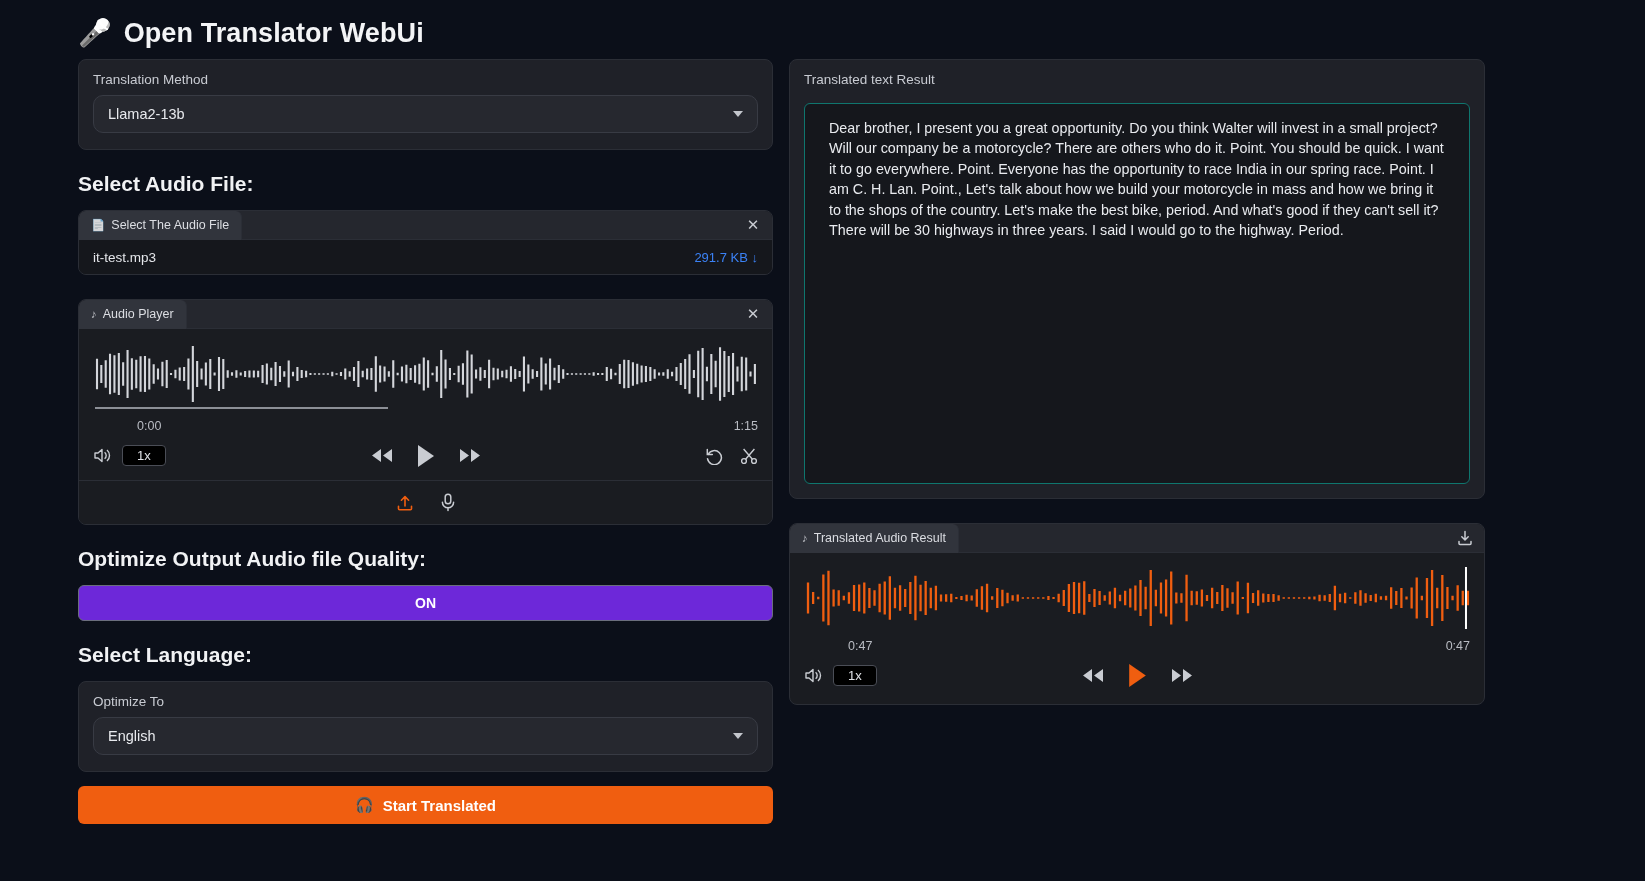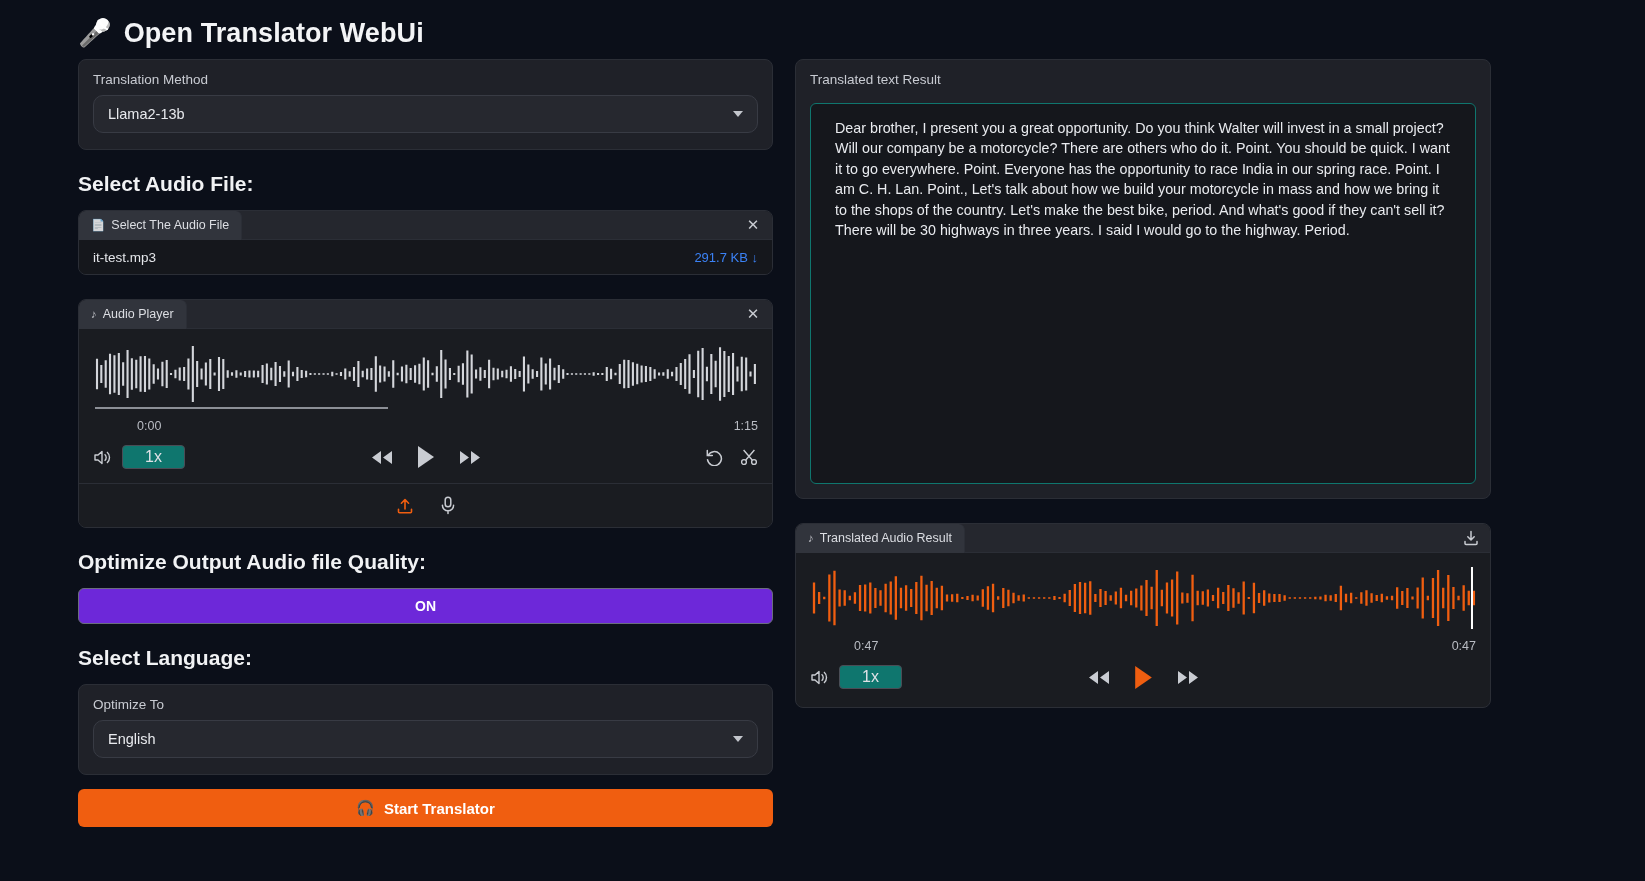--- a/index.html
+++ b/index.html
@@ -14,21 +14,21 @@
 
   
   .header {
     display: flex; align-items: center; gap: 12px;
     padding: 18px 0 10px 78px;
   }
   .header .mic { font-size: 27px; line-height: 1; filter: grayscale(1) brightness(1.6); }
   .header h1 { font-size: 27px; font-weight: bold; color: #f3f4f6; letter-spacing: .1px; }
 
   
-  .cols { display: flex; gap: 22px; padding: 0 72px 0 78px; align-items: flex-start; }
+  .cols { display: flex; gap: 16px; padding: 0 72px 0 78px; align-items: flex-start; }
   .col-left { width: 695px; flex: none; }
   .col-right { width: 696px; flex: none; }
 
   
   .panel {
     background: #1f2128;
     border: 1px solid #2b2e36;
     border-radius: 8px;
   }
   .panel-label {
@@ -110,22 +110,22 @@
   .ctl-left { display: flex; align-items: center; gap: 10px; }
   .ctl-center {
     position: absolute; left: 0; right: 0;
     display: flex; align-items: center; justify-content: center; gap: 22px;
     pointer-events: none;
   }
   .ctl-center > * { pointer-events: auto; }
   .ctl-right { margin-left: auto; display: flex; align-items: center; gap: 16px; }
   .speedbtn {
     border: 1px solid #4a4d56; border-radius: 4px;
-    padding: 2px 22px; font-size: 16px; color: #dfe1e6;
-    background: #0f766e; cursor: pointer;
+    padding: 2px 14px; font-size: 13px; color: #dfe1e6;
+    background: #000000; cursor: pointer;
   }
   .icobtn { color: #c9ccd2; cursor: pointer; display: inline-flex; align-items: center; }
 
   .footerbar {
     border-top: 1px solid #2b2e36;
     height: 44px;
     display: flex; align-items: center; justify-content: center; gap: 26px;
     background: #1a1c21;
   }
 
@@ -449,21 +449,21 @@
       <div class="panel">
         <div class="panel-label">Optimize To</div>
         <div class="select-box">
           <span>English</span>
           <span class="caret"></span>
         </div>
       </div>
 
       <div class="startbtn">
         <span>🎧</span>
-        <span>Start Translator</span>
+        <span>Start Translated</span>
       </div>
     </div>
 
     <div class="col-right">
 
       <div class="panel textpanel">
         <div class="panel-label">Translated text Result</div>
         <div class="textarea">Dear brother, I present you a great opportunity. Do you think Walter will invest in a small project? Will our company be a motorcycle? There are others who do it. Point. You should be quick. I want it to go everywhere. Point. Everyone has the opportunity to race India in our spring race. Point. I am C. H. Lan. Point., Let's talk about how we build your motorcycle in mass and how we bring it to the shops of the country. Let's make the best bike, period. And what's good if they can't sell it? There will be 30 highways in three years. I said I would go to the highway. Period.</div>
       </div>
 

